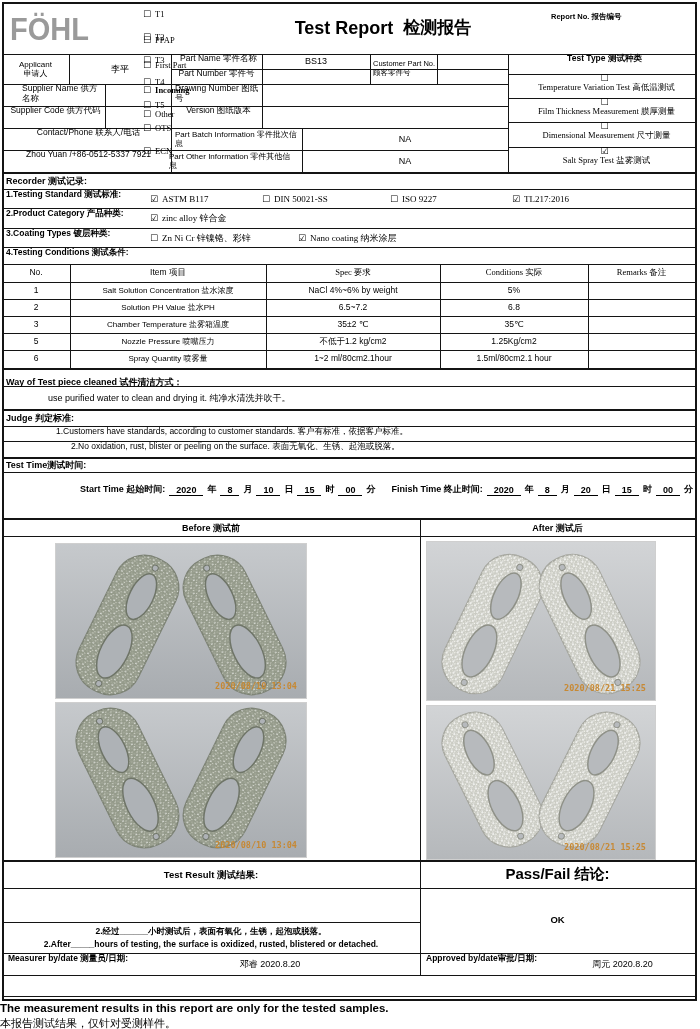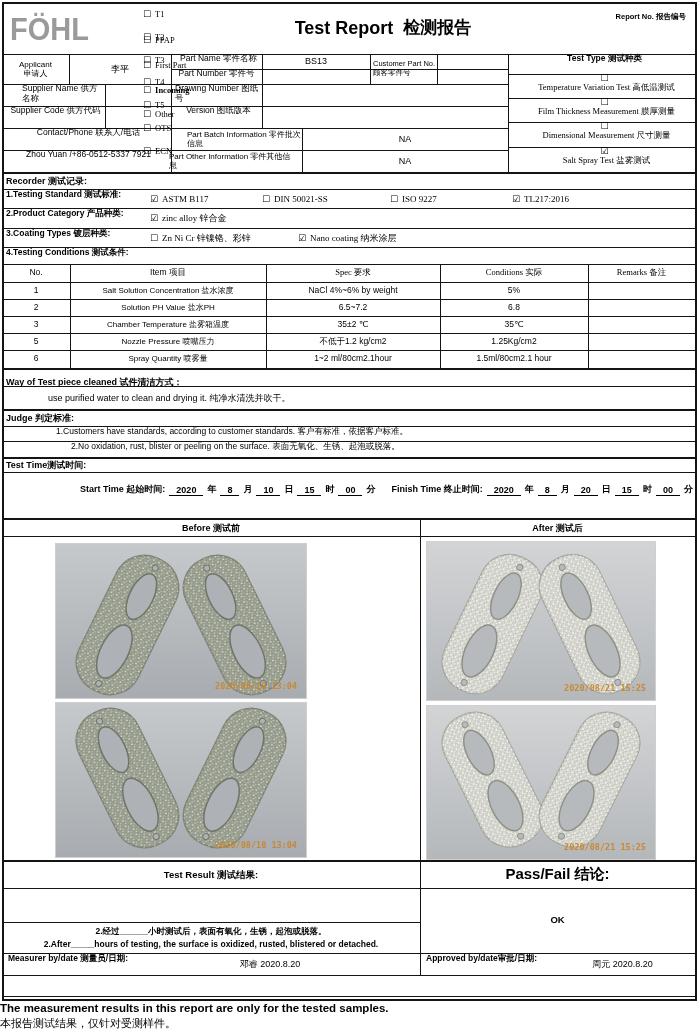--- a/index.html
+++ b/index.html
@@ -78,21 +78,21 @@
     <span class="cbitem"><span class="cbx">☐</span><span>First Part</span></span>
     <span class="cbitem bd"><span class="cbx">☐</span><span>Incoming</span></span>
     <span class="cbitem"><span class="cbx">☐</span><span>Other</span></span>
   </div>
 
   <div class="cell jc" style="left:258px;top:13px;width:250px;height:30px">
     <span class="bd" style="font-size:18px">Test Report</span>
     <span class="bd" style="font-size:17px;margin-left:10px">检测报告</span>
   </div>
 
-  <div class="t f75 bd" style="left:574px;top:13px;width:112px;text-align:right">Report No. 报告编号</div>
+  <div class="t f75 bd" style="left:551px;top:13px;width:112px;text-align:left">Report No. 报告编号</div>
 
   <div class="hl" style="left:2px;top:54px;width:693px;height:1px"></div>
   <div class="hl" style="left:171px;top:69px;width:337px;height:1px"></div>
   <div class="hl" style="left:2px;top:84px;width:506px;height:1px"></div>
   <div class="hl" style="left:2px;top:106px;width:506px;height:1px"></div>
   <div class="hl" style="left:2px;top:128px;width:506px;height:1px"></div>
   <div class="hl" style="left:2px;top:150px;width:506px;height:1px"></div>
   <div class="hl" style="left:508px;top:74px;width:187px;height:1px"></div>
   <div class="hl" style="left:508px;top:98px;width:187px;height:1px"></div>
   <div class="hl" style="left:508px;top:122px;width:187px;height:1px"></div>
@@ -122,21 +122,21 @@
   <div class="cell f9" style="left:262px;top:69px;width:108px;height:15px"></div>
   <div class="cell f85" style="left:2px;top:84px;width:103px;height:22px;padding-left:20px">Supplier Name 供方名称</div>
   <div class="cell f9" style="left:105px;top:84px;width:66px;height:22px"></div>
   <div class="cell f85" style="left:171px;top:84px;width:91px;height:22px;padding-left:4px">Drawing Number 图纸号</div>
   <div class="cell f9" style="left:262px;top:84px;width:246px;height:22px"></div>
   <div class="cell f85" style="left:2px;top:106px;width:103px;height:22px;padding-left:4px">Supplier Code 供方代码</div>
   <div class="cell f9" style="left:105px;top:106px;width:66px;height:22px"></div>
   <div class="cell f85" style="left:171px;top:106px;width:91px;height:22px;padding-left:4px">Version 图纸版本</div>
   <div class="cell f9" style="left:262px;top:106px;width:246px;height:22px"></div>
   <div class="cell f85" style="left:2px;top:128px;width:169px;height:22px;padding-left:4px">Contact/Phone  联系人/电话</div>
-  <div class="cell f8" style="left:171px;top:128px;width:131px;height:22px;padding-left:16px">Part Batch Information 零件批次信息</div>
+  <div class="cell f8" style="left:171px;top:128px;width:131px;height:22px;padding-left:4px">Part Batch Information 零件批次信息</div>
   <div class="cell jc f9" style="left:302px;top:128px;width:206px;height:22px">NA</div>
   <div class="cell f85" style="left:2px;top:150px;width:169px;height:22px;padding-left:4px">Zhou Yuan  /+86-0512-5337 7921</div>
   <div class="cell f8" style="left:165px;top:150px;width:131px;height:22px;padding-left:4px">Part Other Information 零件其他信息</div>
   <div class="cell jc f9" style="left:302px;top:150px;width:206px;height:22px">NA</div>
 
   <div class="cell bd f85" style="left:508px;top:54px;width:187px;height:20px;padding-left:6px">Test Type 测试种类</div>
   <div class="cell ser f85" style="left:508px;top:74px;width:187px;height:24px;padding-left:10px">
     <span class="cbx">☐</span>
       <span>Temperature Variation Test 高低温测试</span>
   </div>

